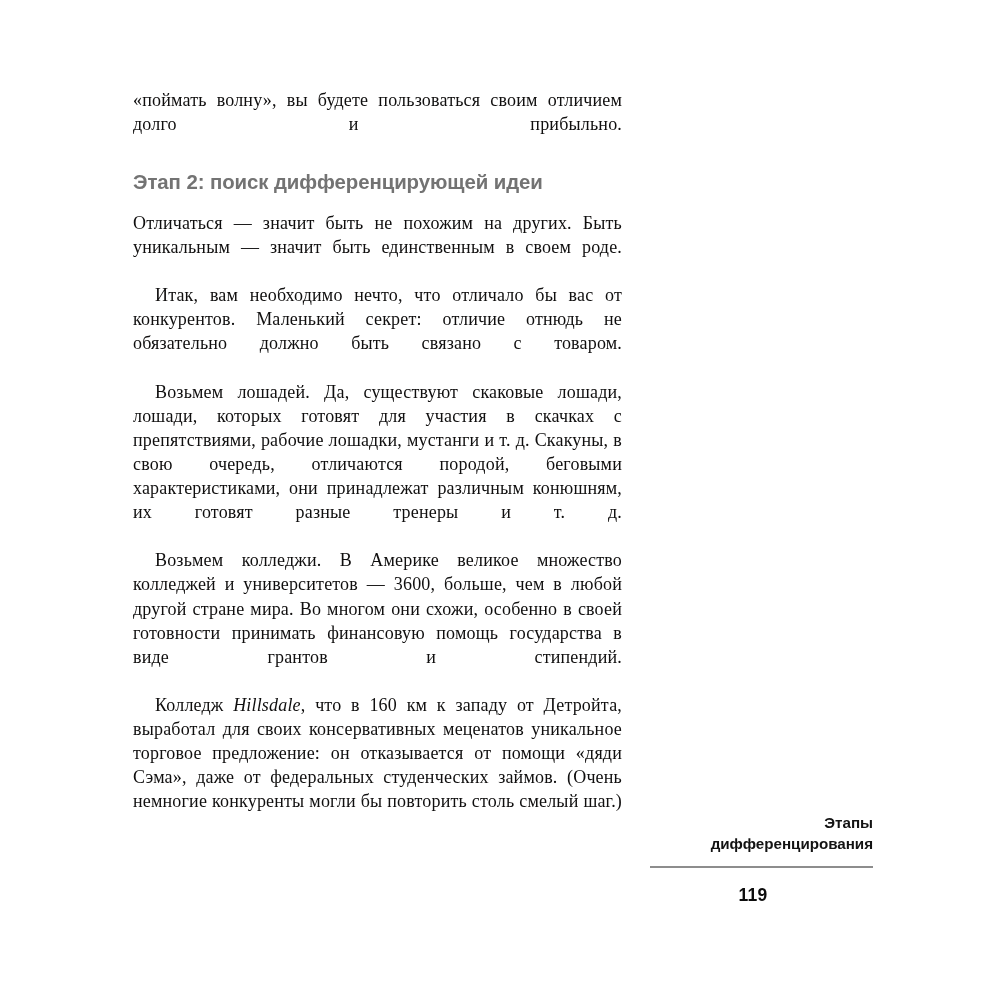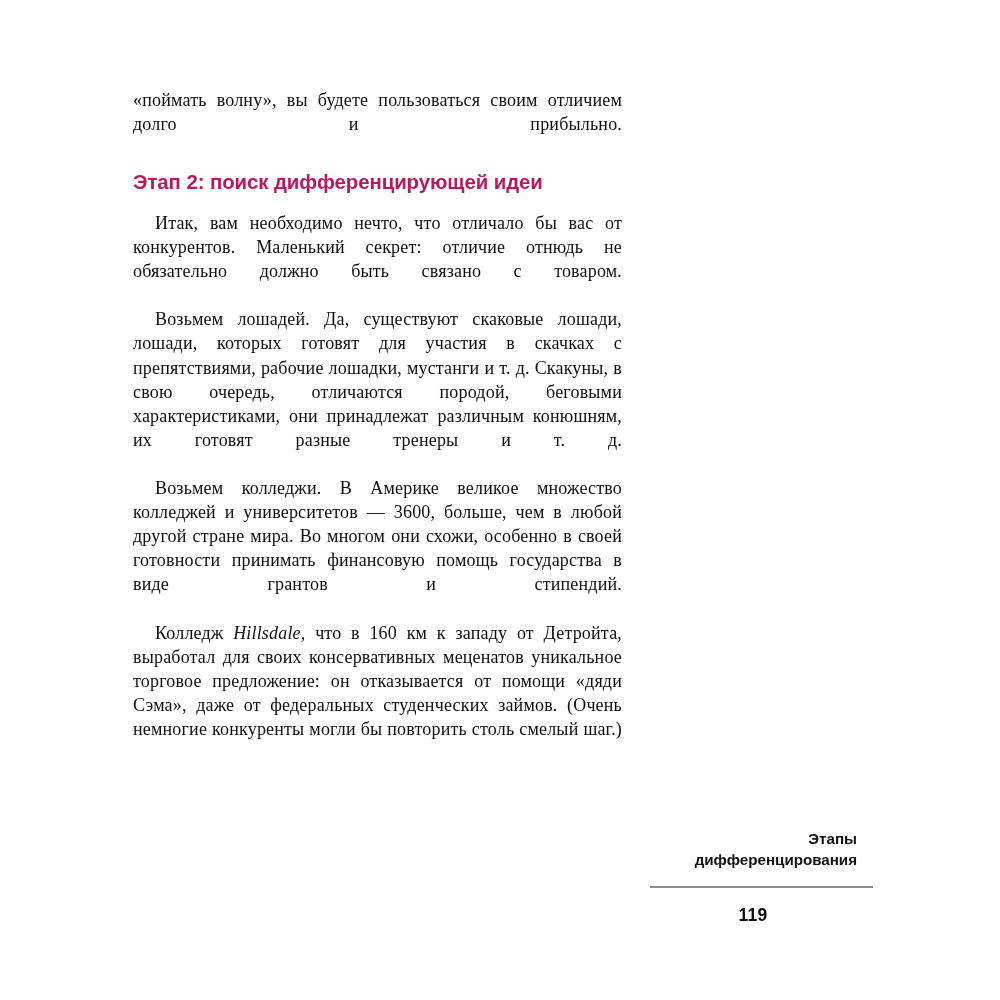--- a/index.html
+++ b/index.html
@@ -66,42 +66,42 @@
     position: absolute;
     left: 133px;
     top: 170px;
     width: 500px;
     margin: 0;
     font-family: "Liberation Sans", "DejaVu Sans", sans-serif;
     font-weight: bold;
     font-size: 20.4px;
     line-height: 24px;
     letter-spacing: -0.004em;
-    color: #be185d;
+    color: #737373;
     white-space: nowrap;
   }
 
   .body-after-heading {
     position: absolute;
     left: 133px;
     top: 211px;
     width: 489px;
   }
 
   
   .margin-block {
     position: absolute;
     left: 633px;
     top: 812px;
     width: 240px;
     text-align: right;
   }
 
   .running-head {
-    margin: 16px;
+    margin: 0;
     font-family: "Liberation Sans", "DejaVu Sans", sans-serif;
     font-weight: bold;
     font-size: 15.2px;
     line-height: 21px;
     letter-spacing: -0.002em;
     color: #131313;
   }
 
   .margin-rule {
     margin: 12px 0 0 0;
@@ -127,20 +127,21 @@
 
 <div class="page">
 
   <div class="text-column">
     <p class="para flush">«поймать волну», вы будете пользоваться своим отличием долго и прибыльно.</p>
   </div>
 
   <h2 class="section-heading">Этап 2: поиск дифференцирующей идеи</h2>
 
   <div class="body-after-heading">
+    <p class="para flush">Отличаться — значит быть не похожим на других. Быть уникальным — значит быть единственным в своем роде.</p>
     <p class="para indent">Итак, вам необходимо нечто, что отличало бы вас от конкурентов. Маленький секрет: отличие отнюдь не обязательно должно быть связано с товаром.</p>
     <p class="para indent">Возьмем лошадей. Да, существуют скаковые лошади, лошади, которых готовят для участия в скачках с препятствиями, рабочие лошадки, мустанги и т. д. Скакуны, в свою очередь, отлича­ются породой, беговыми характеристиками, они принадлежат различным конюшням, их готовят разные тренеры и т. д.</p>
     <p class="para indent">Возьмем колледжи. В Америке великое множество колледжей и университетов — 3600, больше, чем в любой другой стране мира. Во многом они схожи, особенно в своей готовности принимать финансовую помощь государства в виде грантов и стипендий.</p>
     <p class="para indent"><span>Колледж </span><span class="ital">Hillsdale</span><span>, что в 160 км к западу от Детройта, выработал для своих консервативных меценатов уникальное торговое предложение: он отказывается от помощи «дяди Сэма», даже от федеральных студенческих займов. (Очень немногие конкуренты могли бы повторить столь смелый шаг.)</span></p>
   </div>
 
   <div class="margin-block">
     <div class="running-head">
       <div>Этапы</div>
       <div>дифференцирования</div>

